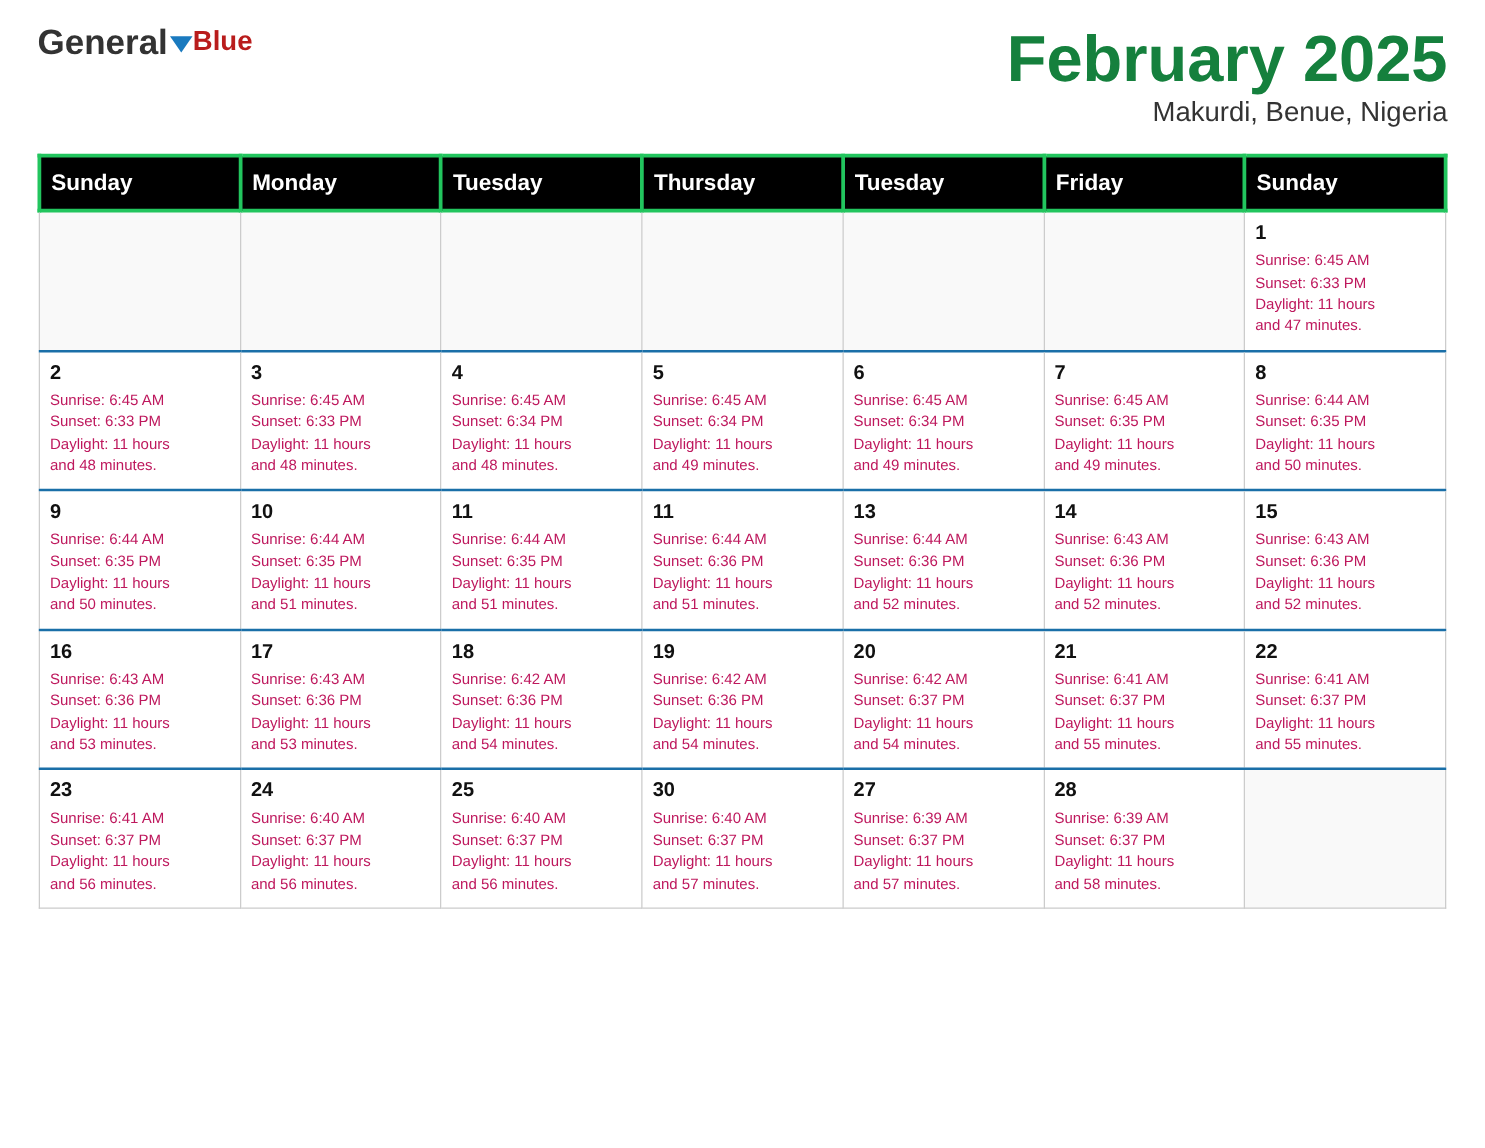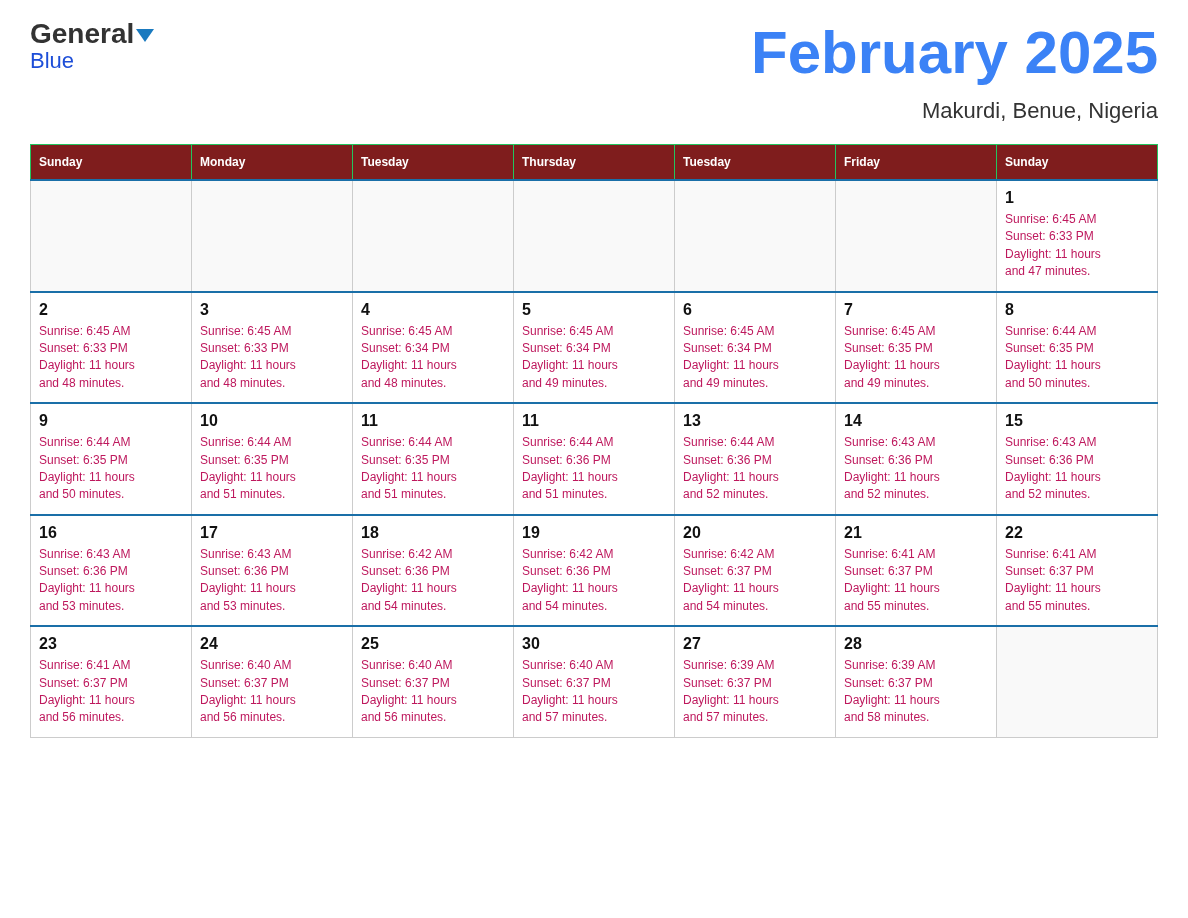--- a/index.html
+++ b/index.html
@@ -11,61 +11,60 @@
       min-height: 918px;
     }
     .header {
       display: flex;
       justify-content: space-between;
       align-items: flex-start;
       margin-bottom: 20px;
     }
     .logo {
       display: flex;
-      flex-direction: column;
       align-items: flex-start;
     }
     .logo-text {
       font-size: 28px;
       font-weight: bold;
       color: #333;
       line-height: 1;
     }
     .logo-line2 {
-      color: #1d4ed8;
+      color: #b91c1c;
       font-size: 22px;
-      font-weight: normal;
+      font-weight: bold;
     }
     .title-area {
       text-align: right;
     }
     .cal-title {
-      font-size: 60px;
-      font-weight: bold;
-      color: #3b82f6;
+      font-size: 52px;
+      font-weight: bold;
+      color: #15803d;
       line-height: 1.1;
     }
     .cal-subtitle {
       font-size: 22px;
       color: #333;
-      margin-top: 12px;
+      margin-top: 0;
     }
     table {
       width: 100%;
       border-collapse: collapse;
       table-layout: fixed;
     }
     thead tr th {
-      background-color: #7f1d1d;
+      background-color: #000000;
       color: #fff;
-      font-size: 12px;
+      font-size: 18px;
       font-weight: bold;
       padding: 10px 8px;
       text-align: left;
-      border: 1px solid #22c55e;
+      border: 3px solid #22c55e;
     }
     tbody tr td {
       vertical-align: top;
       padding: 8px 8px 10px 8px;
       border: 1px solid #ccc;
       border-top: 2px solid #1a6fa8;
       font-size: 12.5px;
       color: #333;
       height: 110px;
       width: 14.28%;

